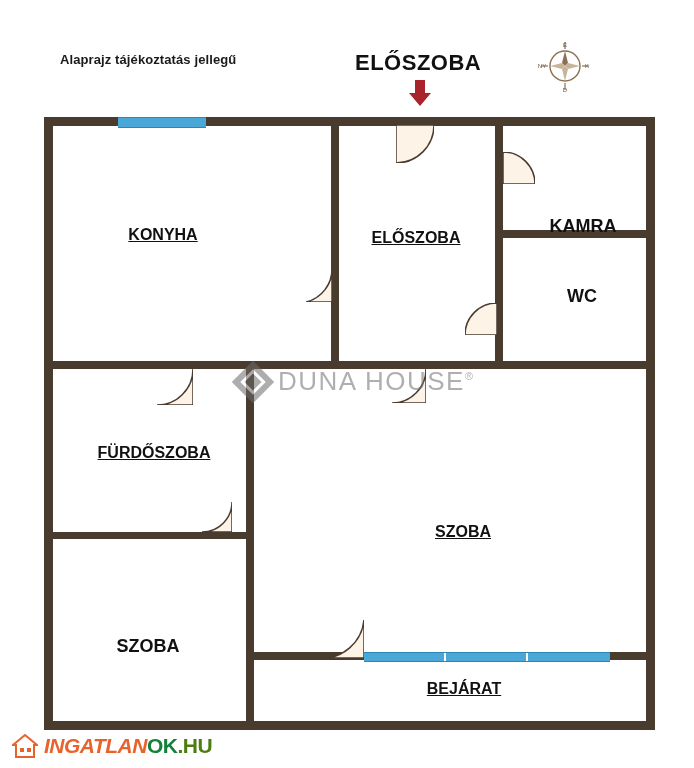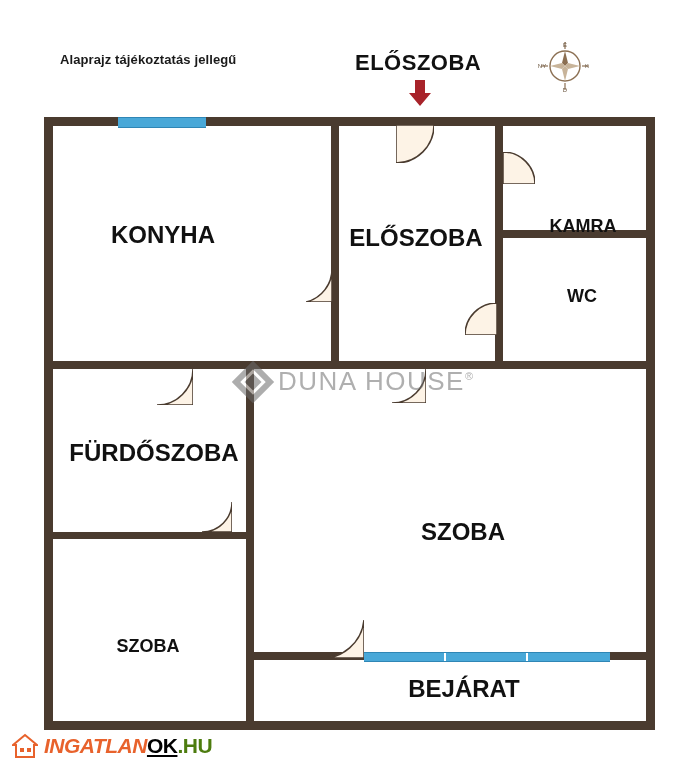--- a/index.html
+++ b/index.html
@@ -75,21 +75,21 @@
     border: 1.5px solid #4a3b2f;
     background: #fdf3e6;
   }
   .room-label {
     position: absolute;
     font-weight: bold;
     color: #111111;
     white-space: nowrap;
     transform: translate(-50%, -50%);
   }
-  .rl-lg { font-size: 24px; }
+  .rl-lg { font-size: 16px; text-decoration: underline; }
   .rl-md { font-size: 18px; }
   
   .watermark {
     position: absolute;
     left: 238px;
     top: 366px;
     display: flex;
     align-items: center;
     gap: 10px;
     opacity: 0.55;
@@ -146,21 +146,21 @@
   .fl-house {
     width: 26px;
     height: 26px;
   }
   .fl-text {
     font-size: 21px;
     font-weight: bold;
     letter-spacing: -0.5px;
   }
   .fl-ingatlan { color: #e8622c; font-style: italic; }
-  .fl-ok { color: #000000; text-decoration: underline; }
+  .fl-ok { color: #15803d; }
   .fl-hu { color: #4d7c0f; }
 </style>
 </head>
 <body>
 
 <div id="page">
 
   <div class="note">Alaprajz tájékoztatás jellegű</div>
 
   <div class="entrance-label">ELŐSZOBA</div>

